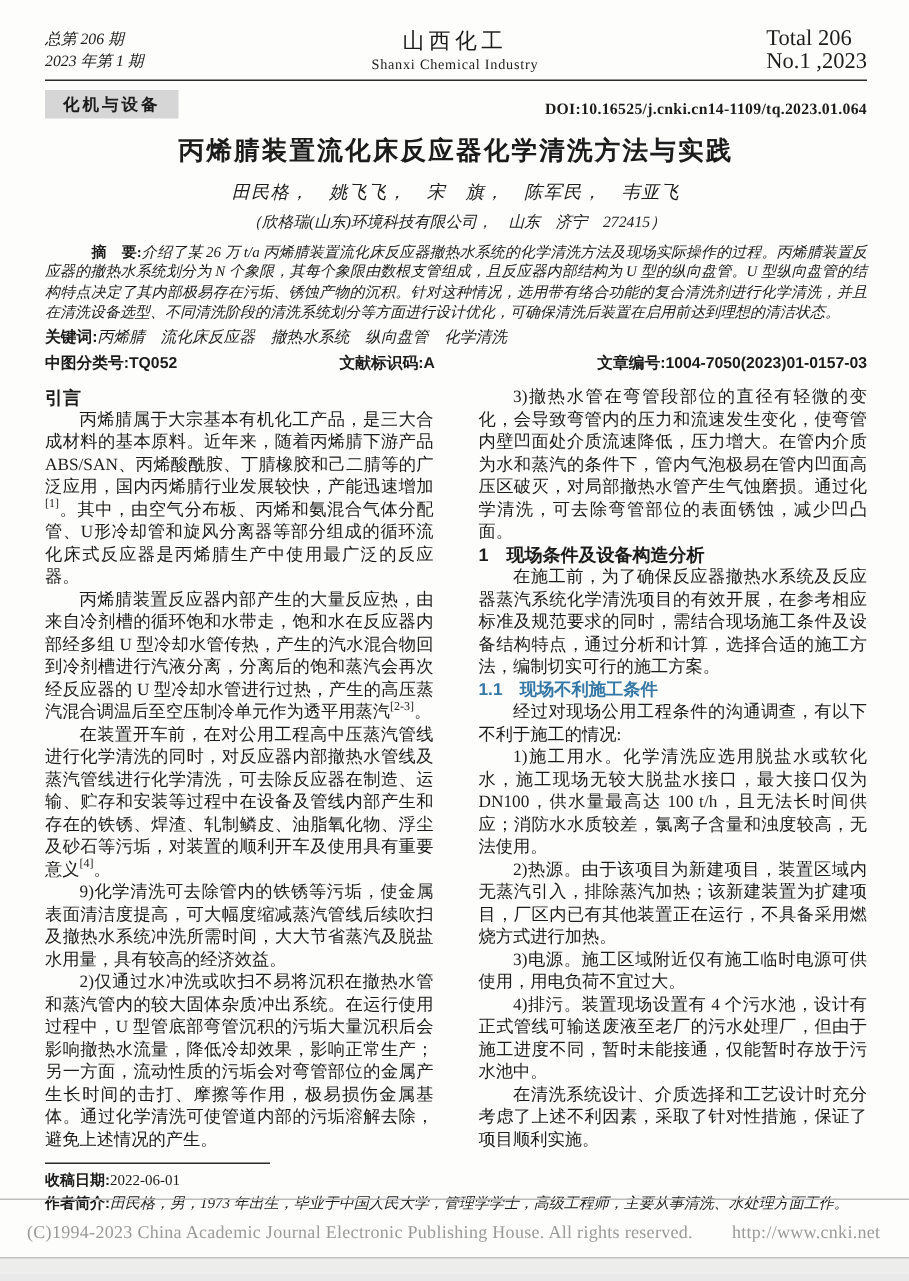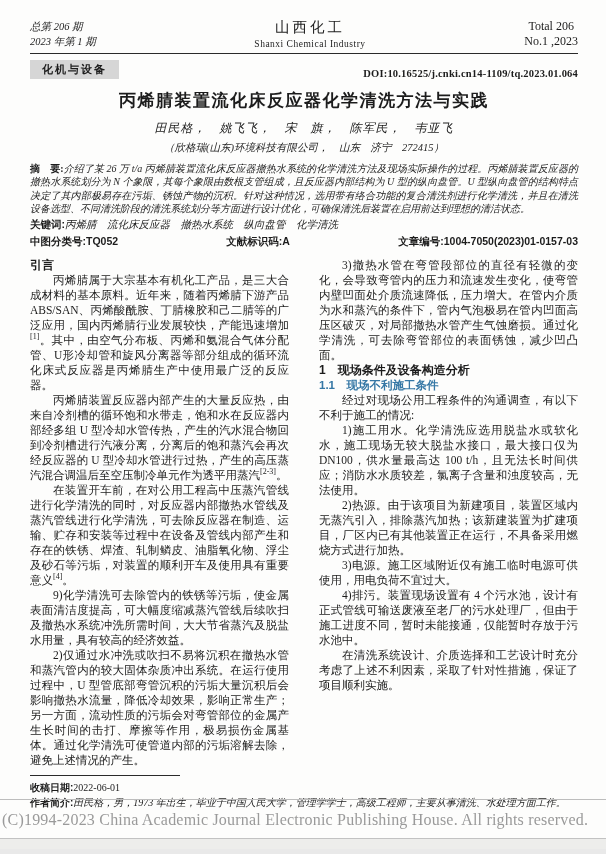--- a/index.html
+++ b/index.html
@@ -23,41 +23,41 @@
   
   .masthead{
     display:flex;justify-content:space-between;align-items:flex-end;
     border-bottom:1.5px solid #2a2a2a;
     padding-bottom:4px;
   }
   .mh-left{font-size:10.5px;line-height:15px;font-style:italic;white-space:nowrap;}
   .mh-center{text-align:center;}
   .mh-journal-cn{font-size:14.5px;letter-spacing:3px;}
   .mh-journal-en{font-size:9.5px;letter-spacing:.5px;margin-top:2px;}
-  .mh-right{font-size:12px;line-height:15px;text-align:center;white-space:nowrap;}
+  .mh-right{font-size:15px;line-height:15px;text-align:left;white-space:nowrap;}
   
   .badge-row{display:flex;justify-content:space-between;align-items:center;margin-top:5px;}
   .badge{
     background:var(--badge);
     font-family:"Liberation Sans","DejaVu Sans",sans-serif;
     font-weight:bold;font-size:11px;letter-spacing:2px;
     padding:2px 12px;
   }
   .doi{font-weight:bold;font-size:10.5px;margin-top:9px;letter-spacing:.2px;}
   
   .title{
     text-align:center;margin-top:10px;
     font-family:"Liberation Sans","DejaVu Sans",sans-serif;
     font-weight:bold;font-size:17px;letter-spacing:1.5px;
   }
   .authors{text-align:center;margin-top:8px;font-size:12px;font-style:italic;letter-spacing:1px;}
   .affiliation{text-align:center;margin-top:4px;font-size:10.5px;font-style:italic;}
   
   .abstract{margin-top:7px;font-size:10px;line-height:13.4px;text-align:justify;font-style:italic;}
-  .abstract .lab{font-style:normal;font-family:Liberation Serif, serif;font-weight:bold;}
+  .abstract .lab{font-style:normal;font-family:Liberation Serif, serif;font-weight:bold;margin-left:31px;}
   .kw-line{margin-top:2px;font-size:10.5px;font-style:italic;}
   .kw-line .lab{font-style:normal;font-family:"Liberation Sans","DejaVu Sans",sans-serif;font-weight:bold;}
   .clc-row{
     display:flex;justify-content:space-between;margin-top:3px;
     font-family:"Liberation Sans","DejaVu Sans",sans-serif;
     font-weight:bold;font-size:10.5px;gap:36px;
   }
   
   .columns{display:flex;gap:30px;margin-top:9px;}
   .col{flex:1;min-width:0;font-size:11.5px;line-height:15px;text-align:justify;}
@@ -73,22 +73,22 @@
   }
   .col sup{font-size:8px;line-height:0;}
   
   .footnote{margin-top:7px;font-size:10px;line-height:15px;}
   .fn-rule{width:150px;border-top:1px solid #2a2a2a;margin-bottom:4px;}
   .footnote .lab{font-family:"Liberation Sans","DejaVu Sans",sans-serif;font-weight:bold;font-style:normal;}
   .fn-bio{font-style:italic;}
   
   .page-edge{position:absolute;left:0;right:0;top:799px;border-top:1px solid #bdbdbd;}
   .copyright{
-    position:absolute;left:2px;bottom:20px;right:10px;
-    color:var(--faint);font-size:16px;letter-spacing:.2px;white-space:nowrap;
+    position:absolute;left:18px;bottom:20px;right:10px;
+    color:var(--faint);font-size:12px;letter-spacing:.2px;white-space:nowrap;
   }
   .copyright .url{margin-left:26px;}
   .bottom-strip{
     position:absolute;left:0;right:0;bottom:0;height:11px;
     background:#ededeb;border-top:1px solid #c2c2c2;
   }
 </style>
 </head>
 <body>
 
@@ -133,20 +133,21 @@
       <div class="bh1">引言</div>
       <p class="par">丙烯腈属于大宗基本有机化工产品，是三大合成材料的基本原料。近年来，随着丙烯腈下游产品ABS/SAN、丙烯酸酰胺、丁腈橡胶和己二腈等的广泛应用，国内丙烯腈行业发展较快，产能迅速增加<sup>[1]</sup>。其中，由空气分布板、丙烯和氨混合气体分配管、U形冷却管和旋风分离器等部分组成的循环流化床式反应器是丙烯腈生产中使用最广泛的反应器。</p>
       <p class="par">丙烯腈装置反应器内部产生的大量反应热，由来自冷剂槽的循环饱和水带走，饱和水在反应器内部经多组 U 型冷却水管传热，产生的汽水混合物回到冷剂槽进行汽液分离，分离后的饱和蒸汽会再次经反应器的 U 型冷却水管进行过热，产生的高压蒸汽混合调温后至空压制冷单元作为透平用蒸汽<sup>[2-3]</sup>。</p>
       <p class="par">在装置开车前，在对公用工程高中压蒸汽管线进行化学清洗的同时，对反应器内部撤热水管线及蒸汽管线进行化学清洗，可去除反应器在制造、运输、贮存和安装等过程中在设备及管线内部产生和存在的铁锈、焊渣、轧制鳞皮、油脂氧化物、浮尘及砂石等污垢，对装置的顺利开车及使用具有重要意义<sup>[4]</sup>。</p>
       <p class="par">9)化学清洗可去除管内的铁锈等污垢，使金属表面清洁度提高，可大幅度缩减蒸汽管线后续吹扫及撤热水系统冲洗所需时间，大大节省蒸汽及脱盐水用量，具有较高的经济效益。</p>
       <p class="par">2)仅通过水冲洗或吹扫不易将沉积在撤热水管和蒸汽管内的较大固体杂质冲出系统。在运行使用过程中，U 型管底部弯管沉积的污垢大量沉积后会影响撤热水流量，降低冷却效果，影响正常生产；另一方面，流动性质的污垢会对弯管部位的金属产生长时间的击打、摩擦等作用，极易损伤金属基体。通过化学清洗可使管道内部的污垢溶解去除，避免上述情况的产生。</p>
     </div>
     <div class="col">
       <p class="par">3)撤热水管在弯管段部位的直径有轻微的变化，会导致弯管内的压力和流速发生变化，使弯管内壁凹面处介质流速降低，压力增大。在管内介质为水和蒸汽的条件下，管内气泡极易在管内凹面高压区破灭，对局部撤热水管产生气蚀磨损。通过化学清洗，可去除弯管部位的表面锈蚀，减少凹凸面。</p>
       <div class="bh1">1　现场条件及设备构造分析</div>
+      <p class="par">在施工前，为了确保反应器撤热水系统及反应器蒸汽系统化学清洗项目的有效开展，在参考相应标准及规范要求的同时，需结合现场施工条件及设备结构特点，通过分析和计算，选择合适的施工方法，编制切实可行的施工方案。</p>
       <div class="bh2">1.1　现场不利施工条件</div>
       <p class="par">经过对现场公用工程条件的沟通调查，有以下不利于施工的情况:</p>
       <p class="par">1)施工用水。化学清洗应选用脱盐水或软化水，施工现场无较大脱盐水接口，最大接口仅为 DN100，供水量最高达 100 t/h，且无法长时间供应；消防水水质较差，氯离子含量和浊度较高，无法使用。</p>
       <p class="par">2)热源。由于该项目为新建项目，装置区域内无蒸汽引入，排除蒸汽加热；该新建装置为扩建项目，厂区内已有其他装置正在运行，不具备采用燃烧方式进行加热。</p>
       <p class="par">3)电源。施工区域附近仅有施工临时电源可供使用，用电负荷不宜过大。</p>
       <p class="par">4)排污。装置现场设置有 4 个污水池，设计有正式管线可输送废液至老厂的污水处理厂，但由于施工进度不同，暂时未能接通，仅能暂时存放于污水池中。</p>
       <p class="par">在清洗系统设计、介质选择和工艺设计时充分考虑了上述不利因素，采取了针对性措施，保证了项目顺利实施。</p>
     </div>
   </div>
 

